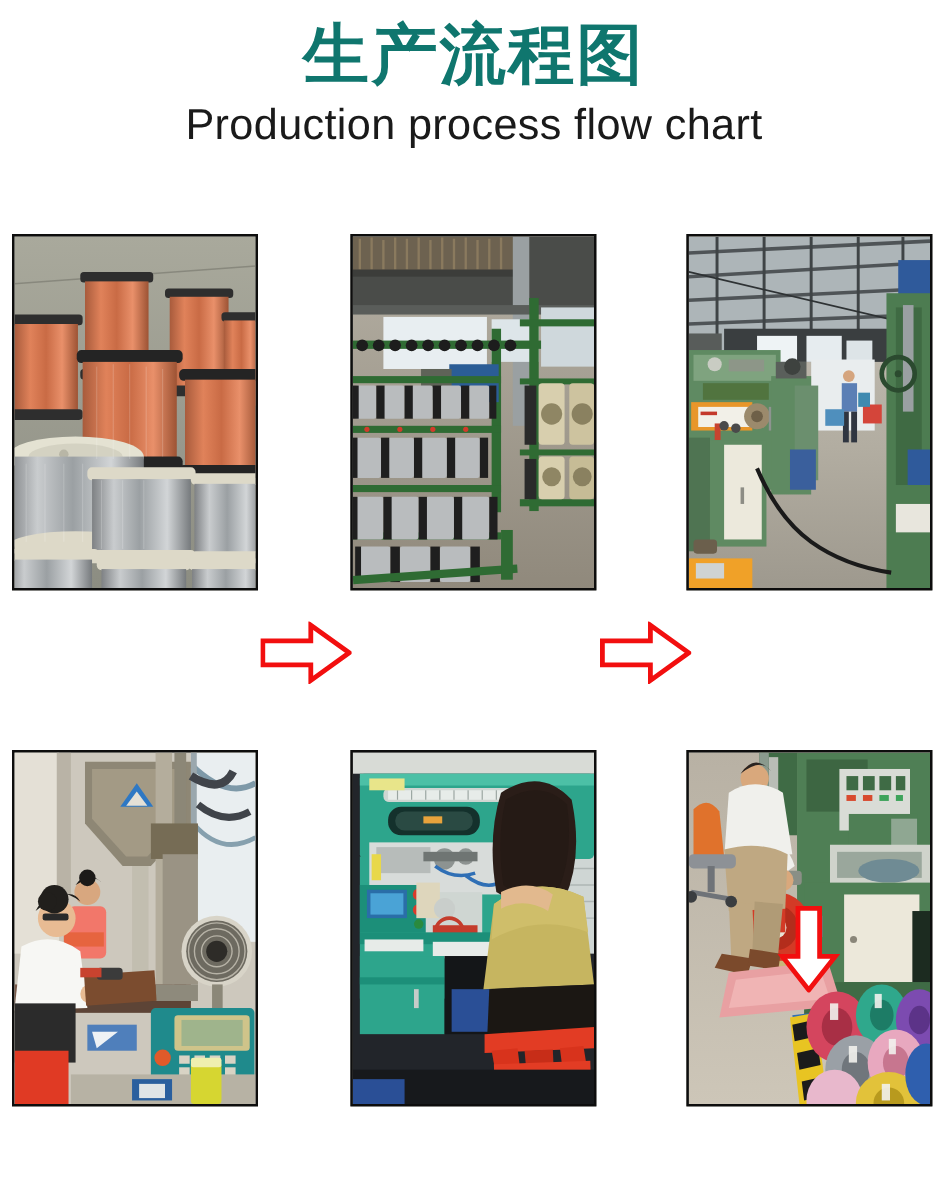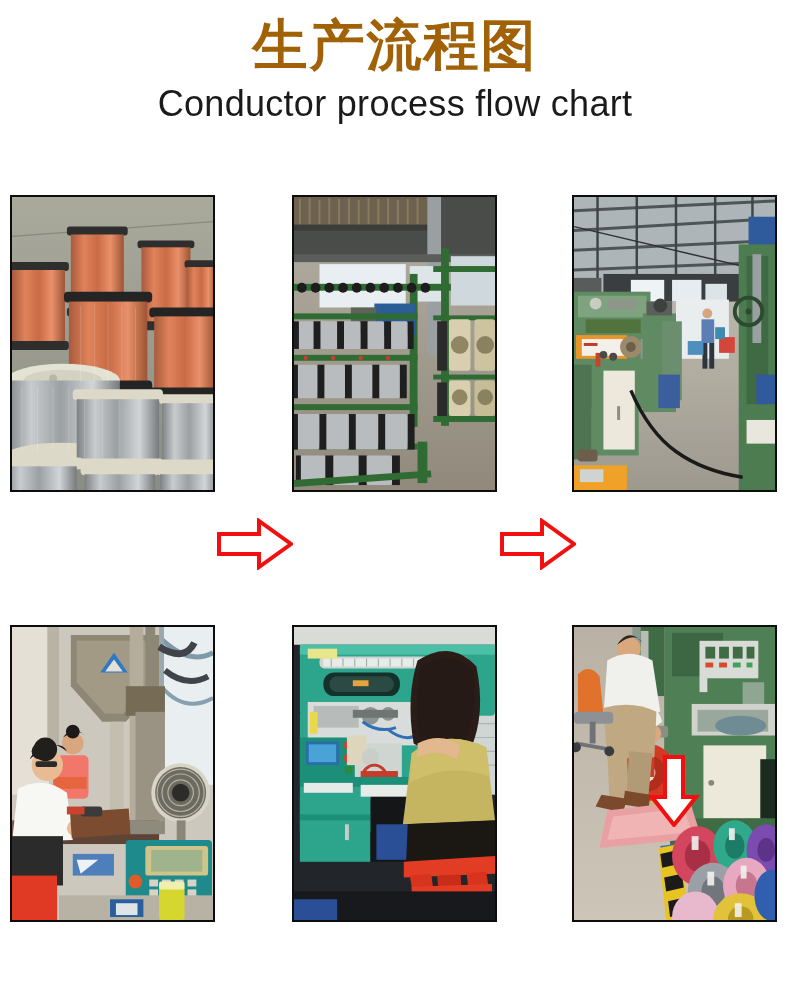--- a/index.html
+++ b/index.html
@@ -25,21 +25,21 @@
     height: 178px;
     display: flex;
     flex-direction: column;
     align-items: center;
     justify-content: flex-start;
     padding-top: 14px;
   }
   .title-cn {
     font-size: 55px;
     font-weight: 700;
-    color: #a16207;
+    color: #0f766e;
     letter-spacing: 2px;
     line-height: 1.15;
     font-family: "DejaVu Sans", "Liberation Sans", sans-serif;
   }
   .title-en {
     font-size: 36px;
     font-weight: 400;
     color: #1a1a1a;
     letter-spacing: 0.3px;
     margin-top: 6px;
@@ -114,21 +114,21 @@
   .arrow-r2 { left: 500px; top: 323px; }
   .arrow-down { left: 648px; top: 560px; }
 </style>
 </head>
 <body>
 
 <div class="page">
 
   <div class="header">
     <div class="title-cn">生产流程图</div>
-    <div class="title-en">Conductor process flow chart</div>
+    <div class="title-en">Production process flow chart</div>
   </div>
 
   <div class="grid">
 
     <div class="row row1">
 
       <div class="cell c1">
         <div class="photo">
           <svg viewBox="0 0 205 297" preserveAspectRatio="none">
             <defs>

